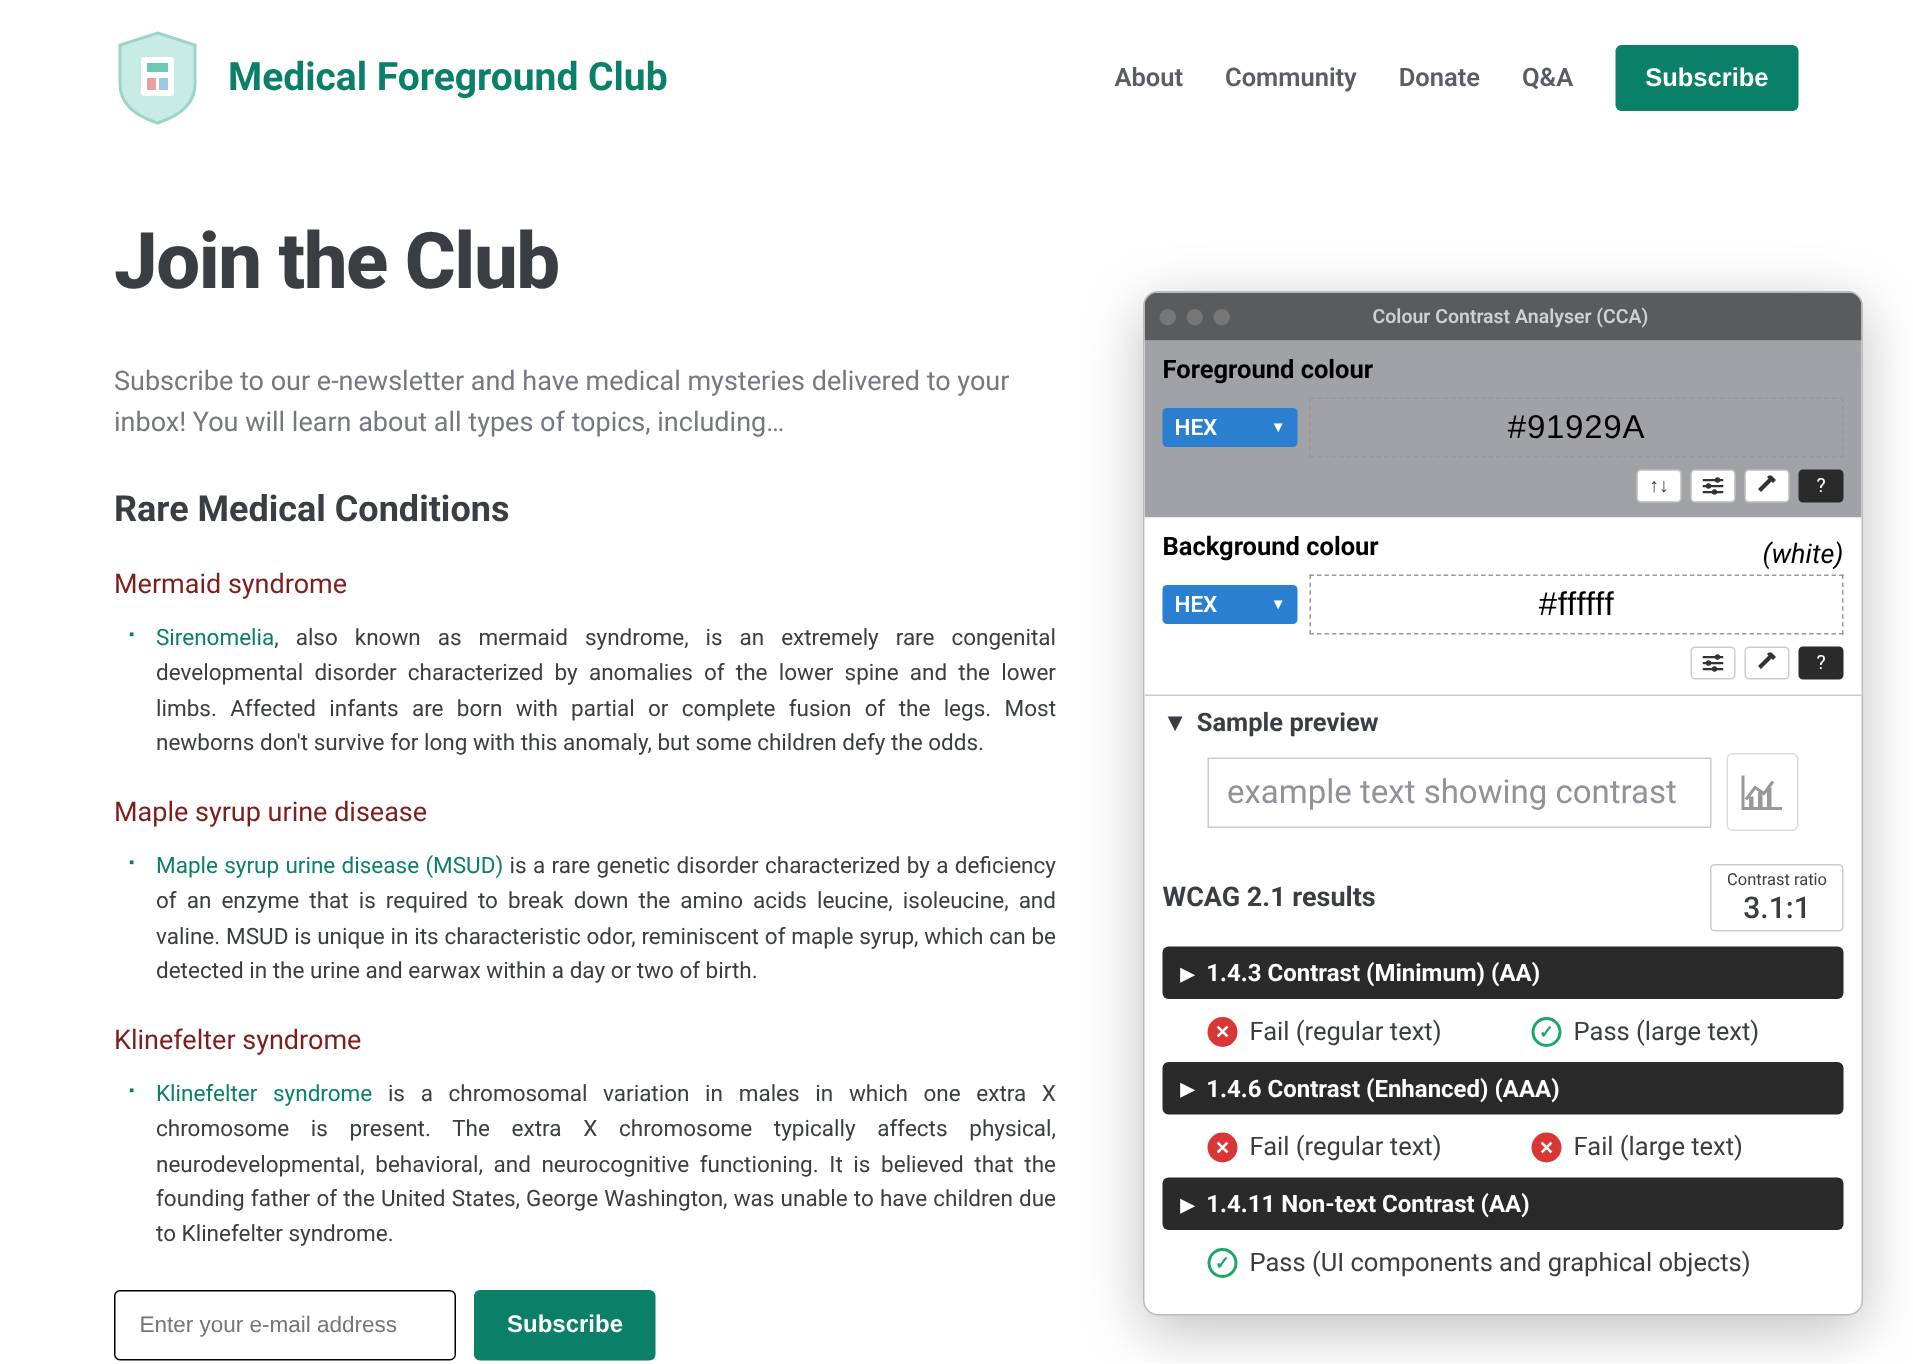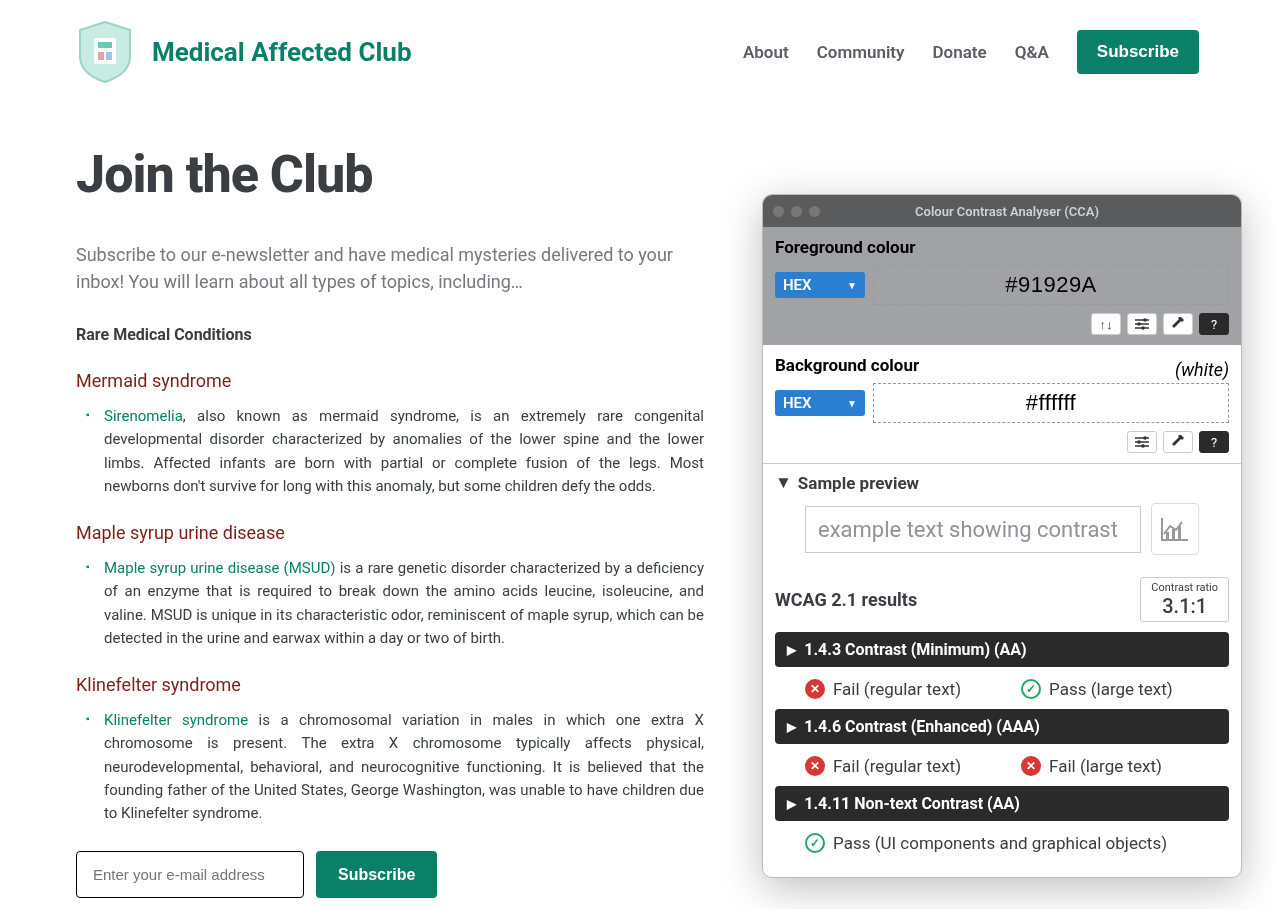--- a/index.html
+++ b/index.html
@@ -7,21 +7,21 @@
 .header { display: flex; align-items: center; justify-content: space-between; padding: 20px 76px; }
 .brand { display: flex; align-items: center; gap: 18px; }
 .logo { width: 58px; height: 64px; }
 .brand-name { font-size: 26px; font-weight: 700; color: #0b8069; }
 .nav { display: flex; align-items: center; gap: 28px; }
 .nav a { text-decoration: none; color: #5a5d64; font-size: 17px; font-weight: 600; }
 .subscribe-btn { background: #0b8069; color: #fff; border: none; padding: 12px 20px; border-radius: 4px; font-size: 17px; font-weight: 600; cursor: pointer; }
 .main { padding: 40px 76px 0 76px; max-width: 780px; }
 .page-title { font-size: 52px; font-weight: 800; color: #3a3d42; margin-bottom: 36px; letter-spacing: -1px; }
 .intro { font-size: 18px; color: #75787f; line-height: 1.5; margin-bottom: 30px; max-width: 620px; }
-.section-heading { font-size: 16px; font-weight: 700; color: #3a3d42; margin-bottom: 26px; }
+.section-heading { font-size: 24px; font-weight: 700; color: #3a3d42; margin-bottom: 26px; }
 .sub-heading { font-size: 18px; font-weight: 400; color: #7f1d1d; margin-bottom: 14px; }
 .condition { margin-bottom: 24px; }
 .condition ul { list-style: none; padding-left: 10px; }
 .condition li { position: relative; padding-left: 18px; font-size: 15px; line-height: 1.55; color: #3a3d42; text-align: justify; }
 .condition li::before { content: "▪"; position: absolute; left: 0; top: 2px; color: #0b8069; font-size: 10px; }
 .link { color: #0b8069; text-decoration: none; }
 .subscribe-row { display: flex; gap: 12px; margin-top: 26px; margin-bottom: 26px; }
 .email-input { width: 228px; padding: 14px 16px; border: 1px solid #000000; border-radius: 4px; font-size: 15px; color: #888; }
 .subscribe-btn2 { background: #0b8069; color: #fff; border: none; padding: 14px 22px; border-radius: 4px; font-size: 16px; font-weight: 600; cursor: pointer; }
 .cca-window { position: absolute; left: 762px; top: 194px; width: 480px; background: #fff; border: 1px solid #bbb; border-radius: 10px; box-shadow: 0 10px 40px rgba(0,0,0,0.25); overflow: hidden; }
@@ -68,21 +68,21 @@
 
 <div class="header">
   <div class="brand">
     <svg class="logo" viewBox="0 0 58 64">
       <path d="M29 2 L54 10 L54 36 Q54 54 29 62 Q4 54 4 36 L4 10 Z" fill="#c8ece4" stroke="#9cd4c8" stroke-width="2"></path>
       <rect x="18" y="18" width="22" height="26" fill="#fff" rx="2"></rect>
       <rect x="22" y="22" width="14" height="6" fill="#6ec6b5"></rect>
       <rect x="22" y="32" width="6" height="8" fill="#e8a0a0"></rect>
       <rect x="30" y="32" width="6" height="8" fill="#9cc8e8"></rect>
     </svg>
-    <div class="brand-name">Medical Affected Club</div>
+    <div class="brand-name">Medical Foreground Club</div>
   </div>
   <div class="nav">
     <a href="#">About</a>
     <a href="#">Community</a>
     <a href="#">Donate</a>
     <a href="#">Q&amp;A</a>
     <button class="subscribe-btn">Subscribe</button>
   </div>
 </div>
 

